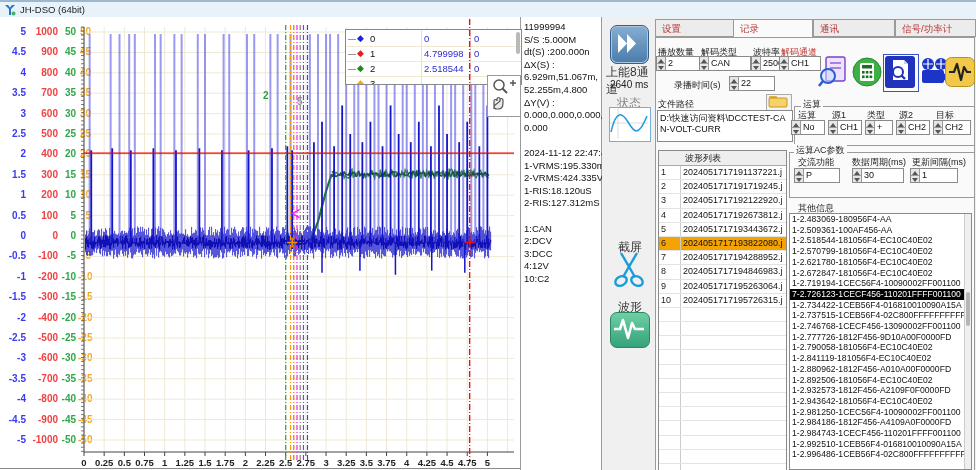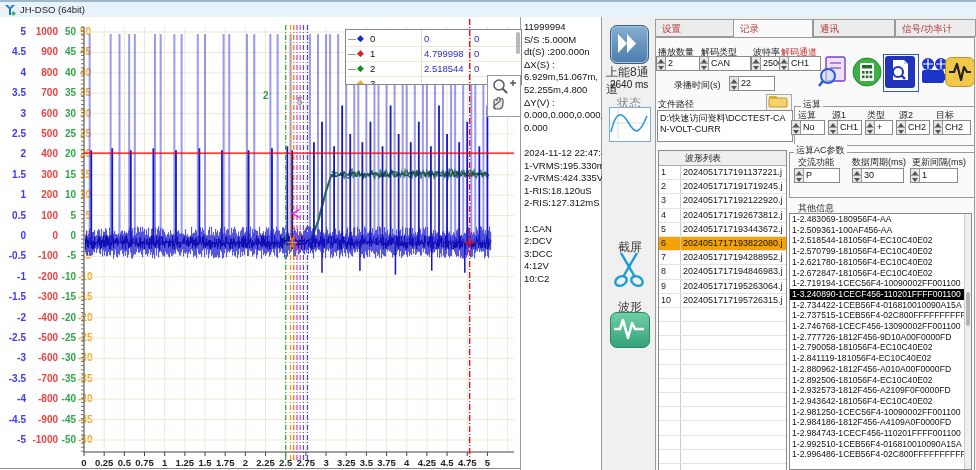--- a/index.html
+++ b/index.html
@@ -805,21 +805,21 @@
       <span class="flabel" style="left:142px;top:164px;">其他信息</span>
       <div id="otherlist">
         <div id="oitems">
             <div class="oitem">1-2.483069-180956F4-AA</div>
             <div class="oitem">1-2.509361-100AF456-AA</div>
             <div class="oitem">1-2.518544-181056F4-EC10C40E02</div>
             <div class="oitem">1-2.570799-181056F4-EC10C40E02</div>
             <div class="oitem">1-2.621780-181056F4-EC10C40E02</div>
             <div class="oitem">1-2.672847-181056F4-EC10C40E02</div>
             <div class="oitem">1-2.719194-1CEC56F4-10090002FF001100</div>
-            <div class="oitem sel">1-3.240890-1CECF456-110201FFFF001100</div>
+            <div class="oitem sel">7-2.726123-1CECF456-110201FFFF001100</div>
             <div class="oitem">1-2.734422-1CEB56F4-016810010090A15A</div>
             <div class="oitem">1-2.737515-1CEB56F4-02C800FFFFFFFFFF</div>
             <div class="oitem">1-2.746768-1CECF456-13090002FF001100</div>
             <div class="oitem">1-2.777726-1812F456-9D10A00F0000FD</div>
             <div class="oitem">1-2.790058-181056F4-EC10C40E02</div>
             <div class="oitem">1-2.841119-181056F4-EC10C40E02</div>
             <div class="oitem">1-2.880962-1812F456-A010A00F0000FD</div>
             <div class="oitem">1-2.892506-181056F4-EC10C40E02</div>
             <div class="oitem">1-2.932573-1812F456-A2109F0F0000FD</div>
             <div class="oitem">1-2.943642-181056F4-EC10C40E02</div>

